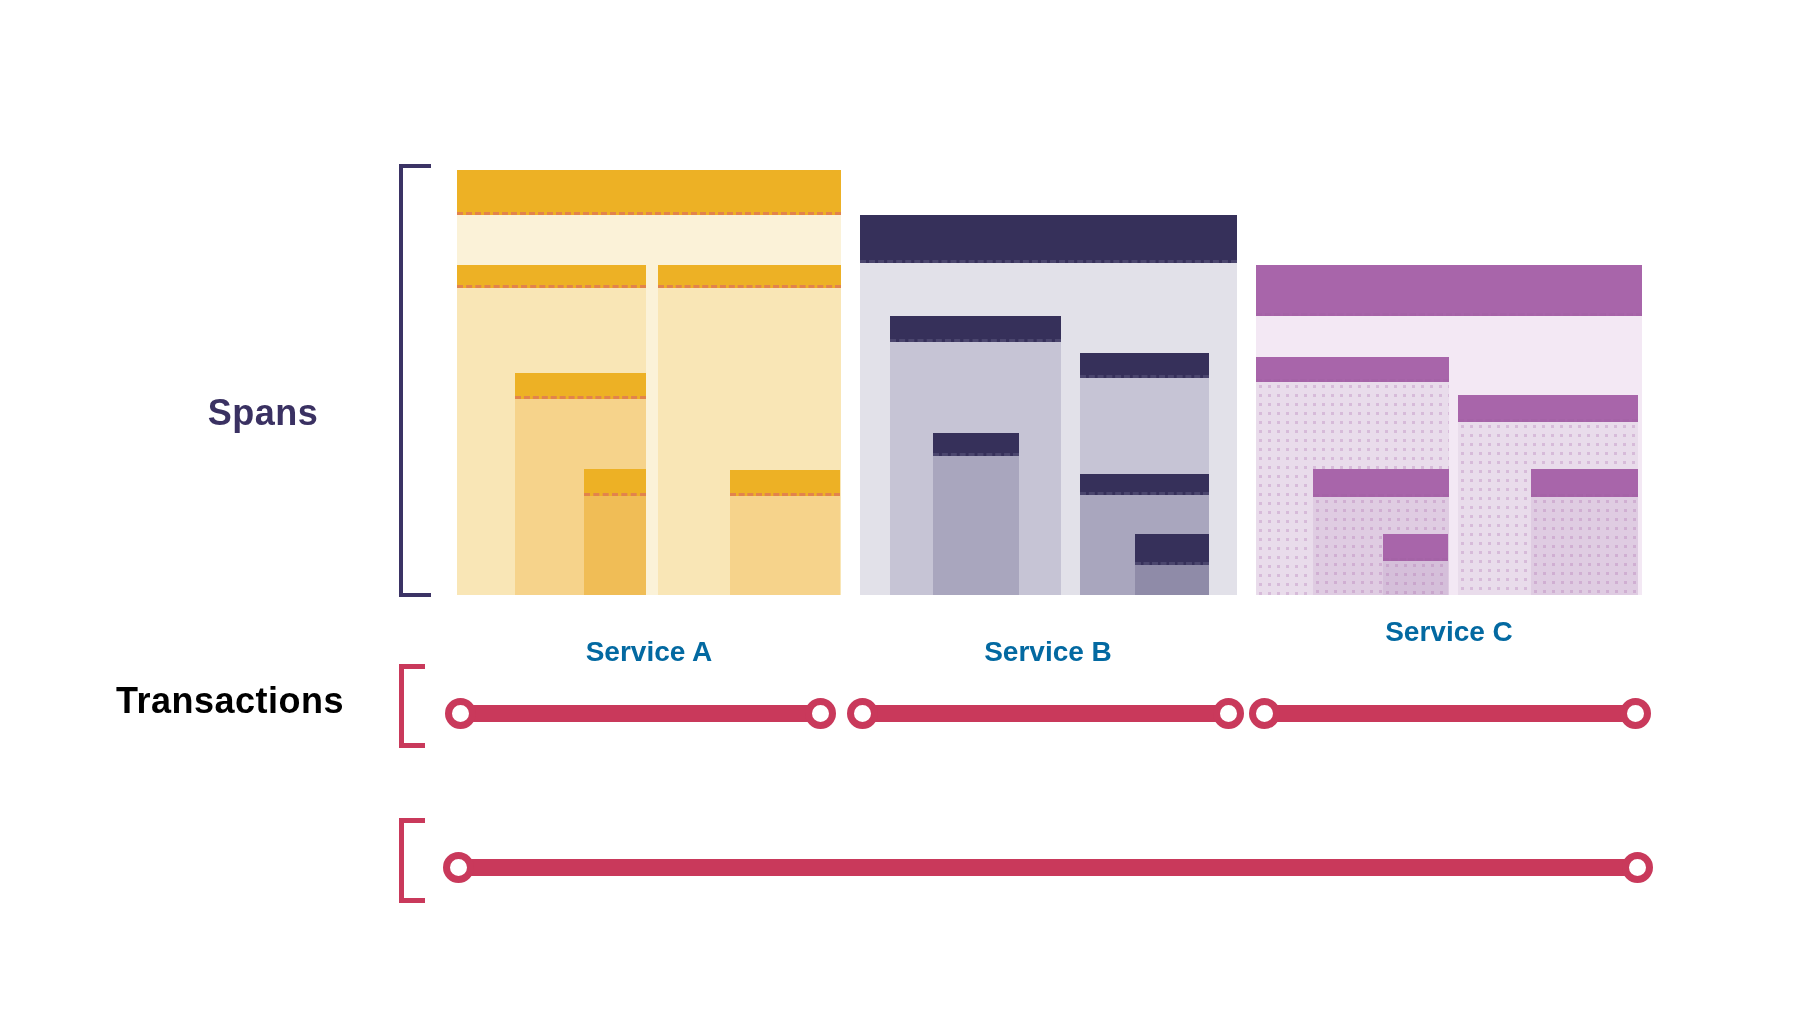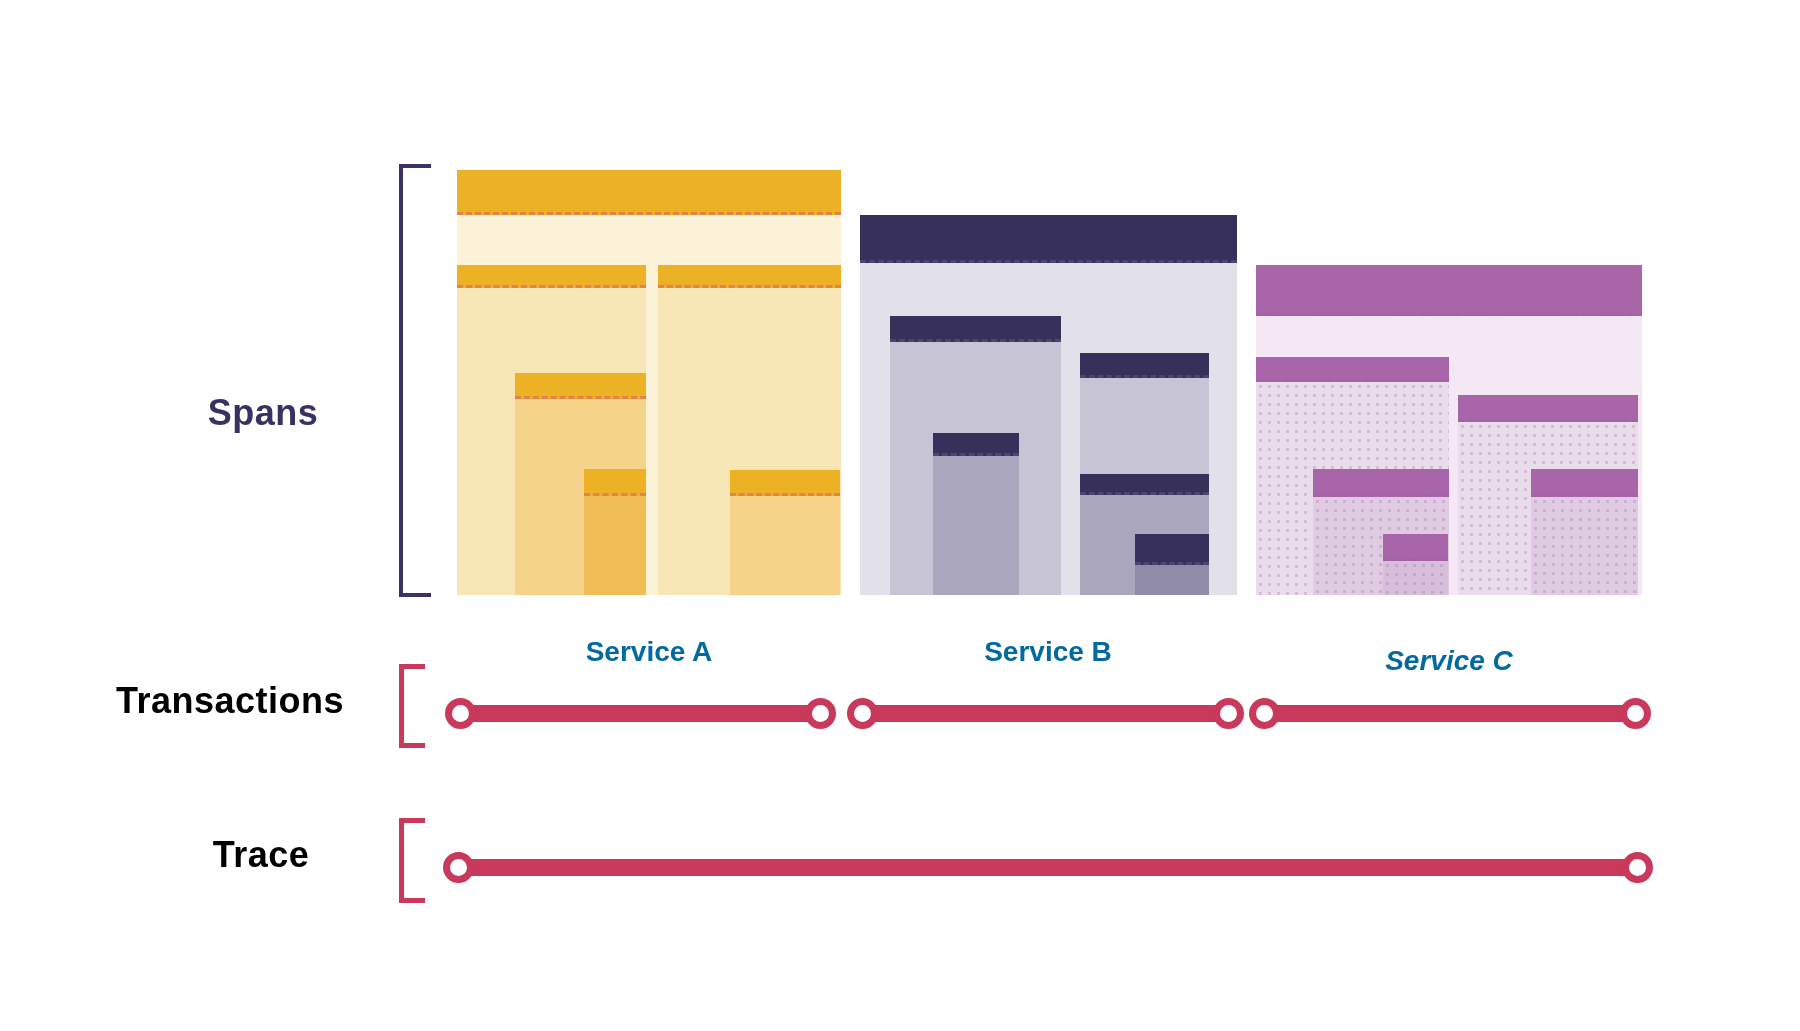--- a/index.html
+++ b/index.html
@@ -46,21 +46,21 @@
     left: 399px; top: 786px; width: 26px; height: 85px;
     border-left: 5px solid #C9395B;
     border-top: 5px solid #C9395B;
     border-bottom: 5px solid #C9395B;
   }
   #lbl-spans        { left: 163px; top: 360px; width: 200px; }
   #lbl-transactions { left:  95px; top: 648px; width: 270px; }
   #lbl-trace        { left: 161px; top: 802px; width: 200px; }
   #svc-a { left:  549px; top: 604px; }
   #svc-b { left:  948px; top: 604px; }
-  #svc-c { left: 1349px; top: 613px; font-style: italic; }
+  #svc-c { left: 1349px; top: 584px; }
   .tl-line {
     position: absolute; height: 17px;
     background: #C9395B; border-radius: 9px;
   }
   .tl-dot {
     position: absolute; width: 17px; height: 17px;
     border: 7px solid #C9395B; border-radius: 50%;
     background: #FFFFFF;
   }
 </style>
@@ -122,21 +122,20 @@
       <div class="tl-dot" style="left: 444.5px; top: 665.5px;"></div>
       <div class="tl-dot" style="left: 804.5px; top: 665.5px;"></div>
       <div class="tl-line" style="left: 862px; top: 672.5px; width: 366px;"></div>
       <div class="tl-dot" style="left: 846.5px; top: 665.5px;"></div>
       <div class="tl-dot" style="left: 1212.5px; top: 665.5px;"></div>
       <div class="tl-line" style="left: 1264px; top: 672.5px; width: 371px;"></div>
       <div class="tl-dot" style="left: 1248.5px; top: 665.5px;"></div>
       <div class="tl-dot" style="left: 1619.5px; top: 665.5px;"></div>
     </div>
 
-  <div class="lbl row-lbl red" id="lbl-trace">Trace</div>
   <div class="bracket" id="br-trace"></div>
   <div id="trace-line">
       <div class="tl-line" style="left: 458px; top: 826.5px; width: 1179px;"></div>
       <div class="tl-dot" style="left: 442.5px; top: 819.5px;"></div>
       <div class="tl-dot" style="left: 1621.5px; top: 819.5px;"></div>
     </div>
 
 </div>
 
 </body></html>

